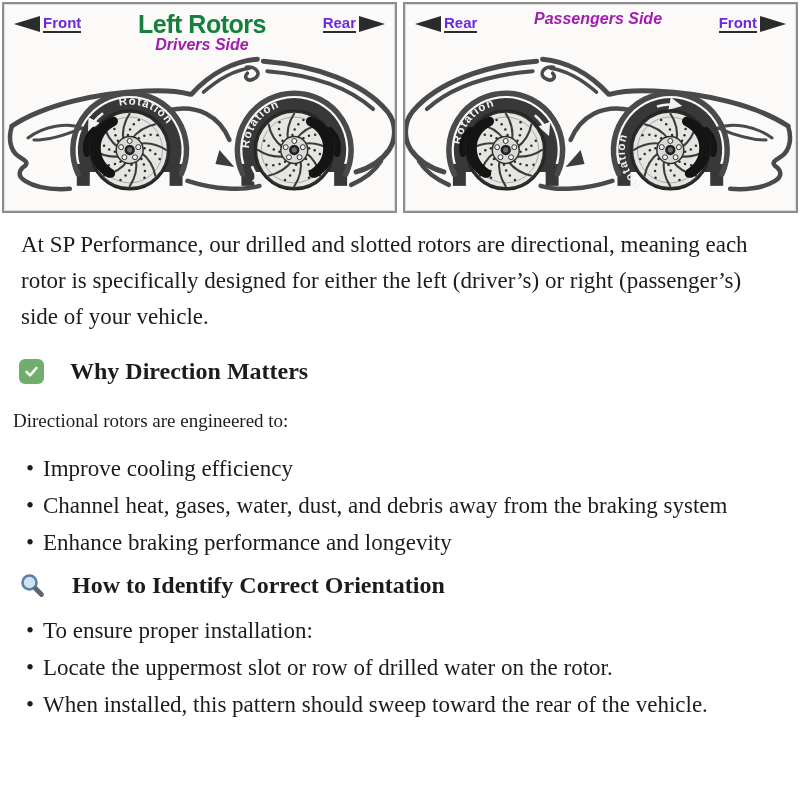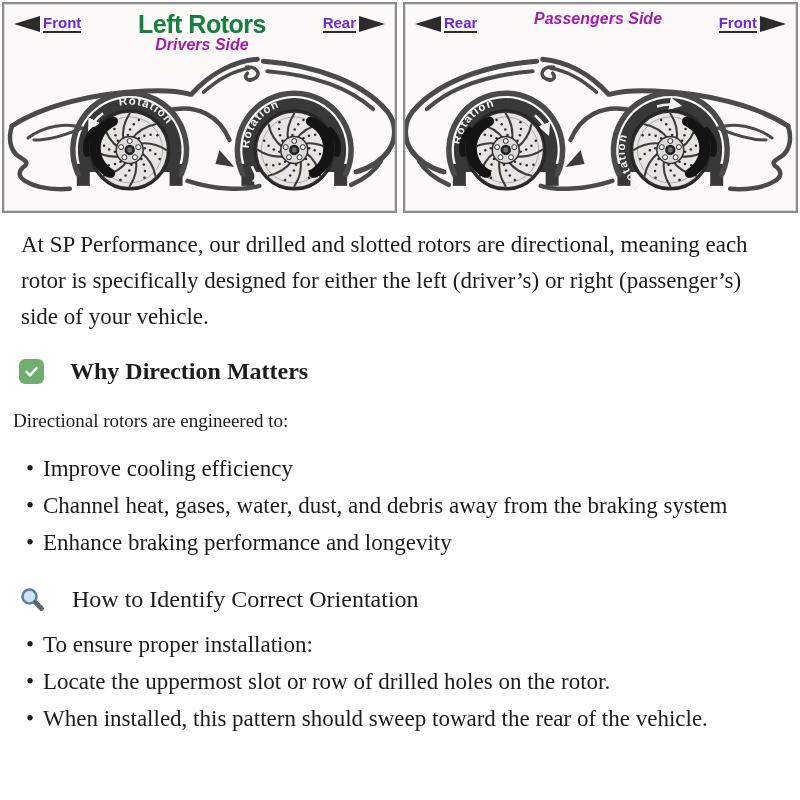--- a/index.html
+++ b/index.html
@@ -18,21 +18,21 @@
   .panel-title{font-family:"Liberation Sans",sans-serif;font-weight:bold;font-size:25px;line-height:26px;letter-spacing:-0.5px;color:#15803d;}
   .panel-subtitle{font-family:"Liberation Sans",sans-serif;font-weight:bold;font-style:italic;font-size:16px;line-height:16px;color:#a21caf;}
   .car-svg{display:block;width:100%;height:157px;}
   .rot-label{font-family:"Liberation Sans",sans-serif;font-size:11.5px;font-weight:bold;fill:#f2f2f2;letter-spacing:1.1px;}
 
   
   .article{padding:2px 40px 0 13px;}
   .intro{font-size:23px;line-height:36px;margin:12px 0 0 8px;}
   h2{display:flex;align-items:center;gap:26px;font-size:24px;line-height:30px;margin:0;padding-left:6px;}
   .sec1-h{margin-top:21px;font-weight:bold;}
-  .sec2-h{margin-top:24px;font-weight:normal;}
+  .sec2-h{margin-top:10px;font-weight:bold;}
   .lead{font-size:19px;line-height:35px;margin:17px 0 0 0;}
   ul{list-style:none;margin:13px 0 0 0;padding:0 0 0 19px;}
   li{position:relative;font-size:23px;line-height:35px;padding-left:11px;margin:0 0 2px 0;}
   li::before{content:"\2022";position:absolute;left:-6px;top:0;}
   .check-emoji{width:25px;height:25px;border-radius:6px;background:#6fae6c;display:inline-flex;align-items:center;justify-content:center;flex:0 0 auto;}
   .mag-emoji{width:27px;height:27px;display:inline-flex;align-items:center;justify-content:center;flex:0 0 auto;}
 </style>
 </head>
 <body>
 
@@ -417,18 +417,18 @@
         <svg width="27" height="27" viewBox="0 0 27 27">
             <circle cx="10.5" cy="10.5" r="7" fill="#cfe2f4" stroke="#5b80a6" stroke-width="2.6"></circle>
             <line x1="16.5" y1="16.5" x2="22.5" y2="22.5" stroke="#5d6670" stroke-width="4.8" stroke-linecap="round"></line>
           </svg>
       </span>
       <span>How to Identify Correct Orientation</span>
     </h2>
 
     <ul>
       <li>To ensure proper installation:</li>
-      <li>Locate the uppermost slot or row of drilled holes on the rotor.</li>
+      <li>Locate the uppermost slot or row of drilled water on the rotor.</li>
       <li>When installed, this pattern should sweep toward the rear of the vehicle.</li>
     </ul>
 
   </main>
 </div>
 
 </body></html>

